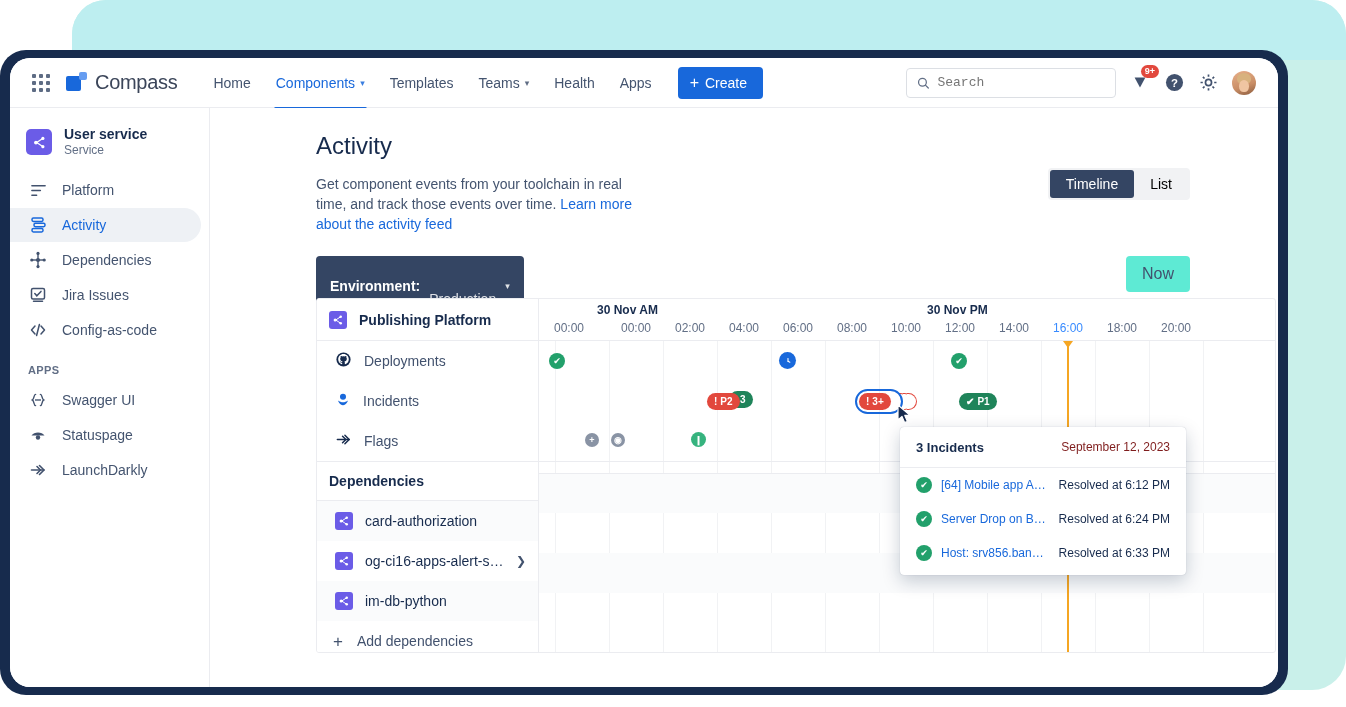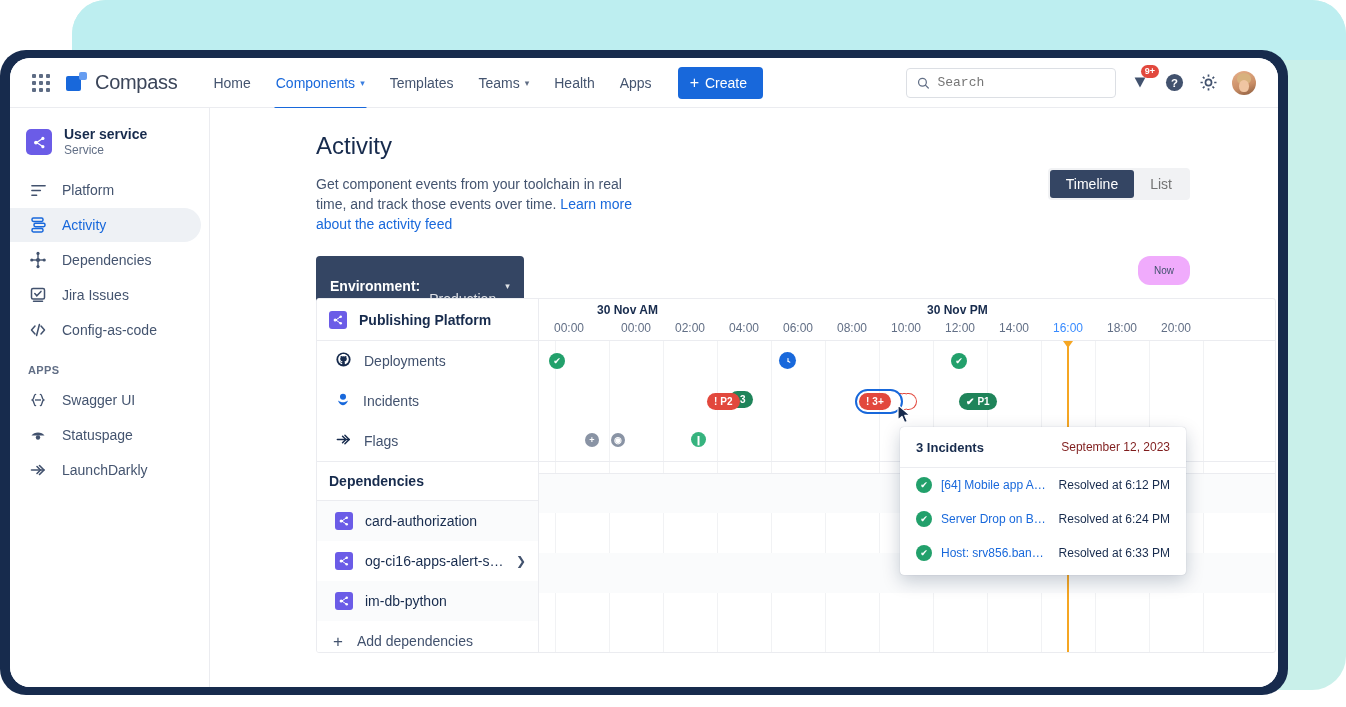--- a/index.html
+++ b/index.html
@@ -105,33 +105,33 @@
   .side-cap { font-size:11px; font-weight:bold; color:#626f86; letter-spacing:.4px; padding:16px 0 6px 18px;}
 
   
   .main { position:absolute; left:200px; top:50px; right:0; bottom:0; background:#fff; overflow:hidden;}
   .page-title { font-size:24px; color:#172b4d; padding:24px 0 0 106px; font-weight:normal; }
   .page-desc { font-size:14px; color:#44546f; line-height:20px; padding:14px 0 0 106px; max-width:430px;}
   .page-desc a { color:#1868db; text-decoration:none; }
   .seg {
     position:absolute; right:88px; top:60px; display:flex; background:#f1f2f4; border-radius:4px; padding:2px;
   }
-  .seg div { font-size:14px; padding:6px 16px; border-radius:3px; color:#737373; cursor:pointer;}
+  .seg div { font-size:14px; padding:6px 16px; border-radius:3px; color:#000000; cursor:pointer;}
   .seg div.on { background:#344563; color:#fff; }
 
   .envbar { position:absolute; left:106px; top:148px; }
   .env-btn {
     background:#344563; color:#fff; font-size:14px; border-radius:4px;
     padding:9px 14px; display:flex; align-items:center; gap:9px; cursor:pointer;
   }
   .env-btn b { font-weight:bold; }
   .env-btn span.val { color:#dfe1e6;margin-top:26px; }
   .now-btn {
-    position:absolute; right:88px; top:148px; background:#f0abfc; color:#42526e;
-    font-size:10px; padding:9px 16px; border-radius:12px; cursor:pointer;
+    position:absolute; right:88px; top:148px; background:#5eead4; color:#42526e;
+    font-size:16px; padding:9px 16px; border-radius:4px; cursor:pointer;
   }
 
   
   .tl {
     position:absolute; left:106px; top:190px; width:960px; height:355px;
     border:1px solid #ebecf0; border-radius:3px; background:#fff; overflow:hidden;
   }
   .tl-left { position:absolute; left:0; top:0; width:222px; height:100%; border-right:1px solid #ebecf0; background:#fff; z-index:3;}
   .tl-right { position:absolute; left:222px; top:0; right:0; height:100%; overflow:hidden;}
 

